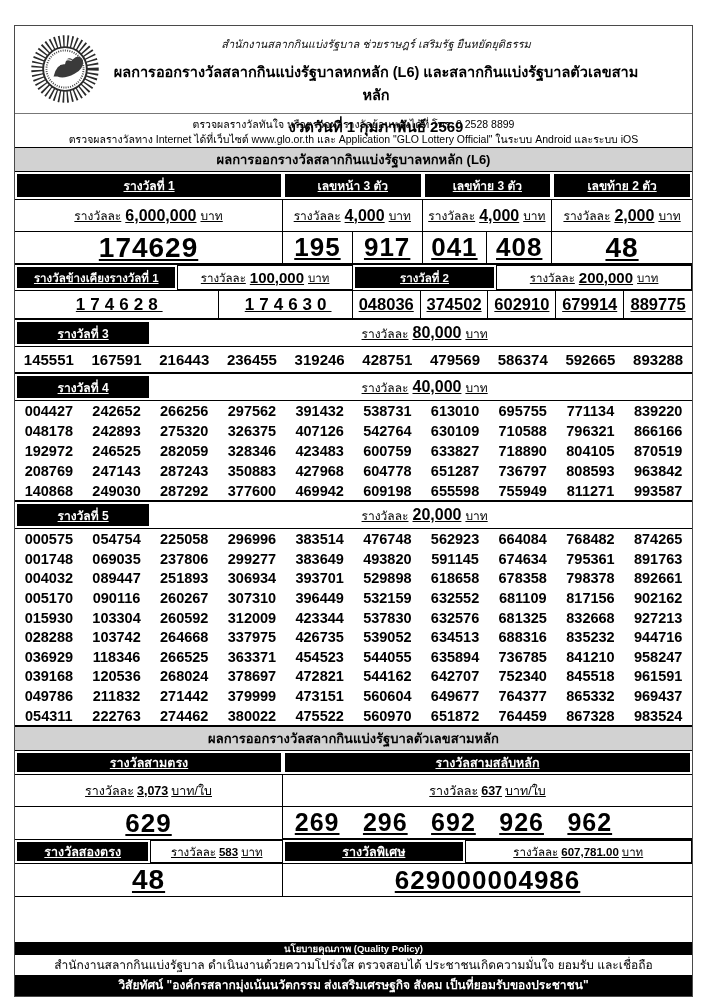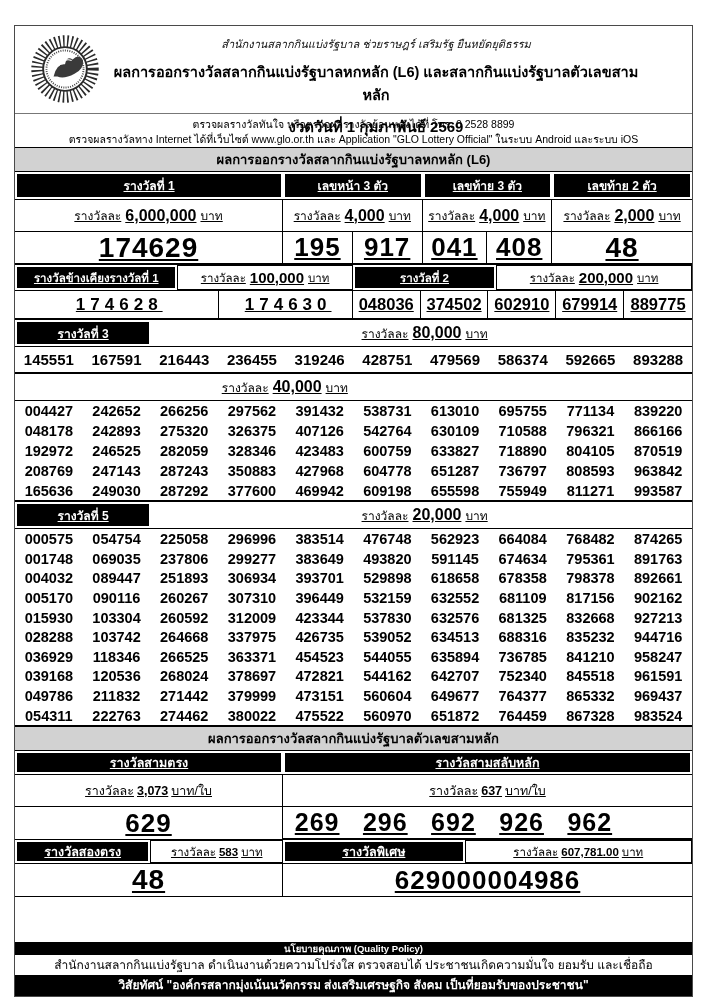--- a/index.html
+++ b/index.html
@@ -189,20 +189,21 @@
         <div class="ncell">236455</div>
         <div class="ncell">319246</div>
         <div class="ncell">428751</div>
         <div class="ncell">479569</div>
         <div class="ncell">586374</div>
         <div class="ncell">592665</div>
         <div class="ncell">893288</div>
       </div>
 
     <div class="row phead">
+      <div class="c blk w-ph1">รางวัลที่ 4</div>
       <div class="c rest w-ph2">
         <span>รางวัลละ</span>
         <span class="amt">40,000</span>
         <span>บาท</span>
       </div>
     </div>
     <div class="numgrid cols10 g-p4">
         <div class="ncell">004427</div>
         <div class="ncell">242652</div>
         <div class="ncell">266256</div>
@@ -236,21 +237,21 @@
         <div class="ncell">208769</div>
         <div class="ncell">247143</div>
         <div class="ncell">287243</div>
         <div class="ncell">350883</div>
         <div class="ncell">427968</div>
         <div class="ncell">604778</div>
         <div class="ncell">651287</div>
         <div class="ncell">736797</div>
         <div class="ncell">808593</div>
         <div class="ncell">963842</div>
-        <div class="ncell">165636</div>
+        <div class="ncell">140868</div>
         <div class="ncell">249030</div>
         <div class="ncell">287292</div>
         <div class="ncell">377600</div>
         <div class="ncell">469942</div>
         <div class="ncell">609198</div>
         <div class="ncell">655598</div>
         <div class="ncell">755949</div>
         <div class="ncell">811271</div>
         <div class="ncell">993587</div>
       </div>

